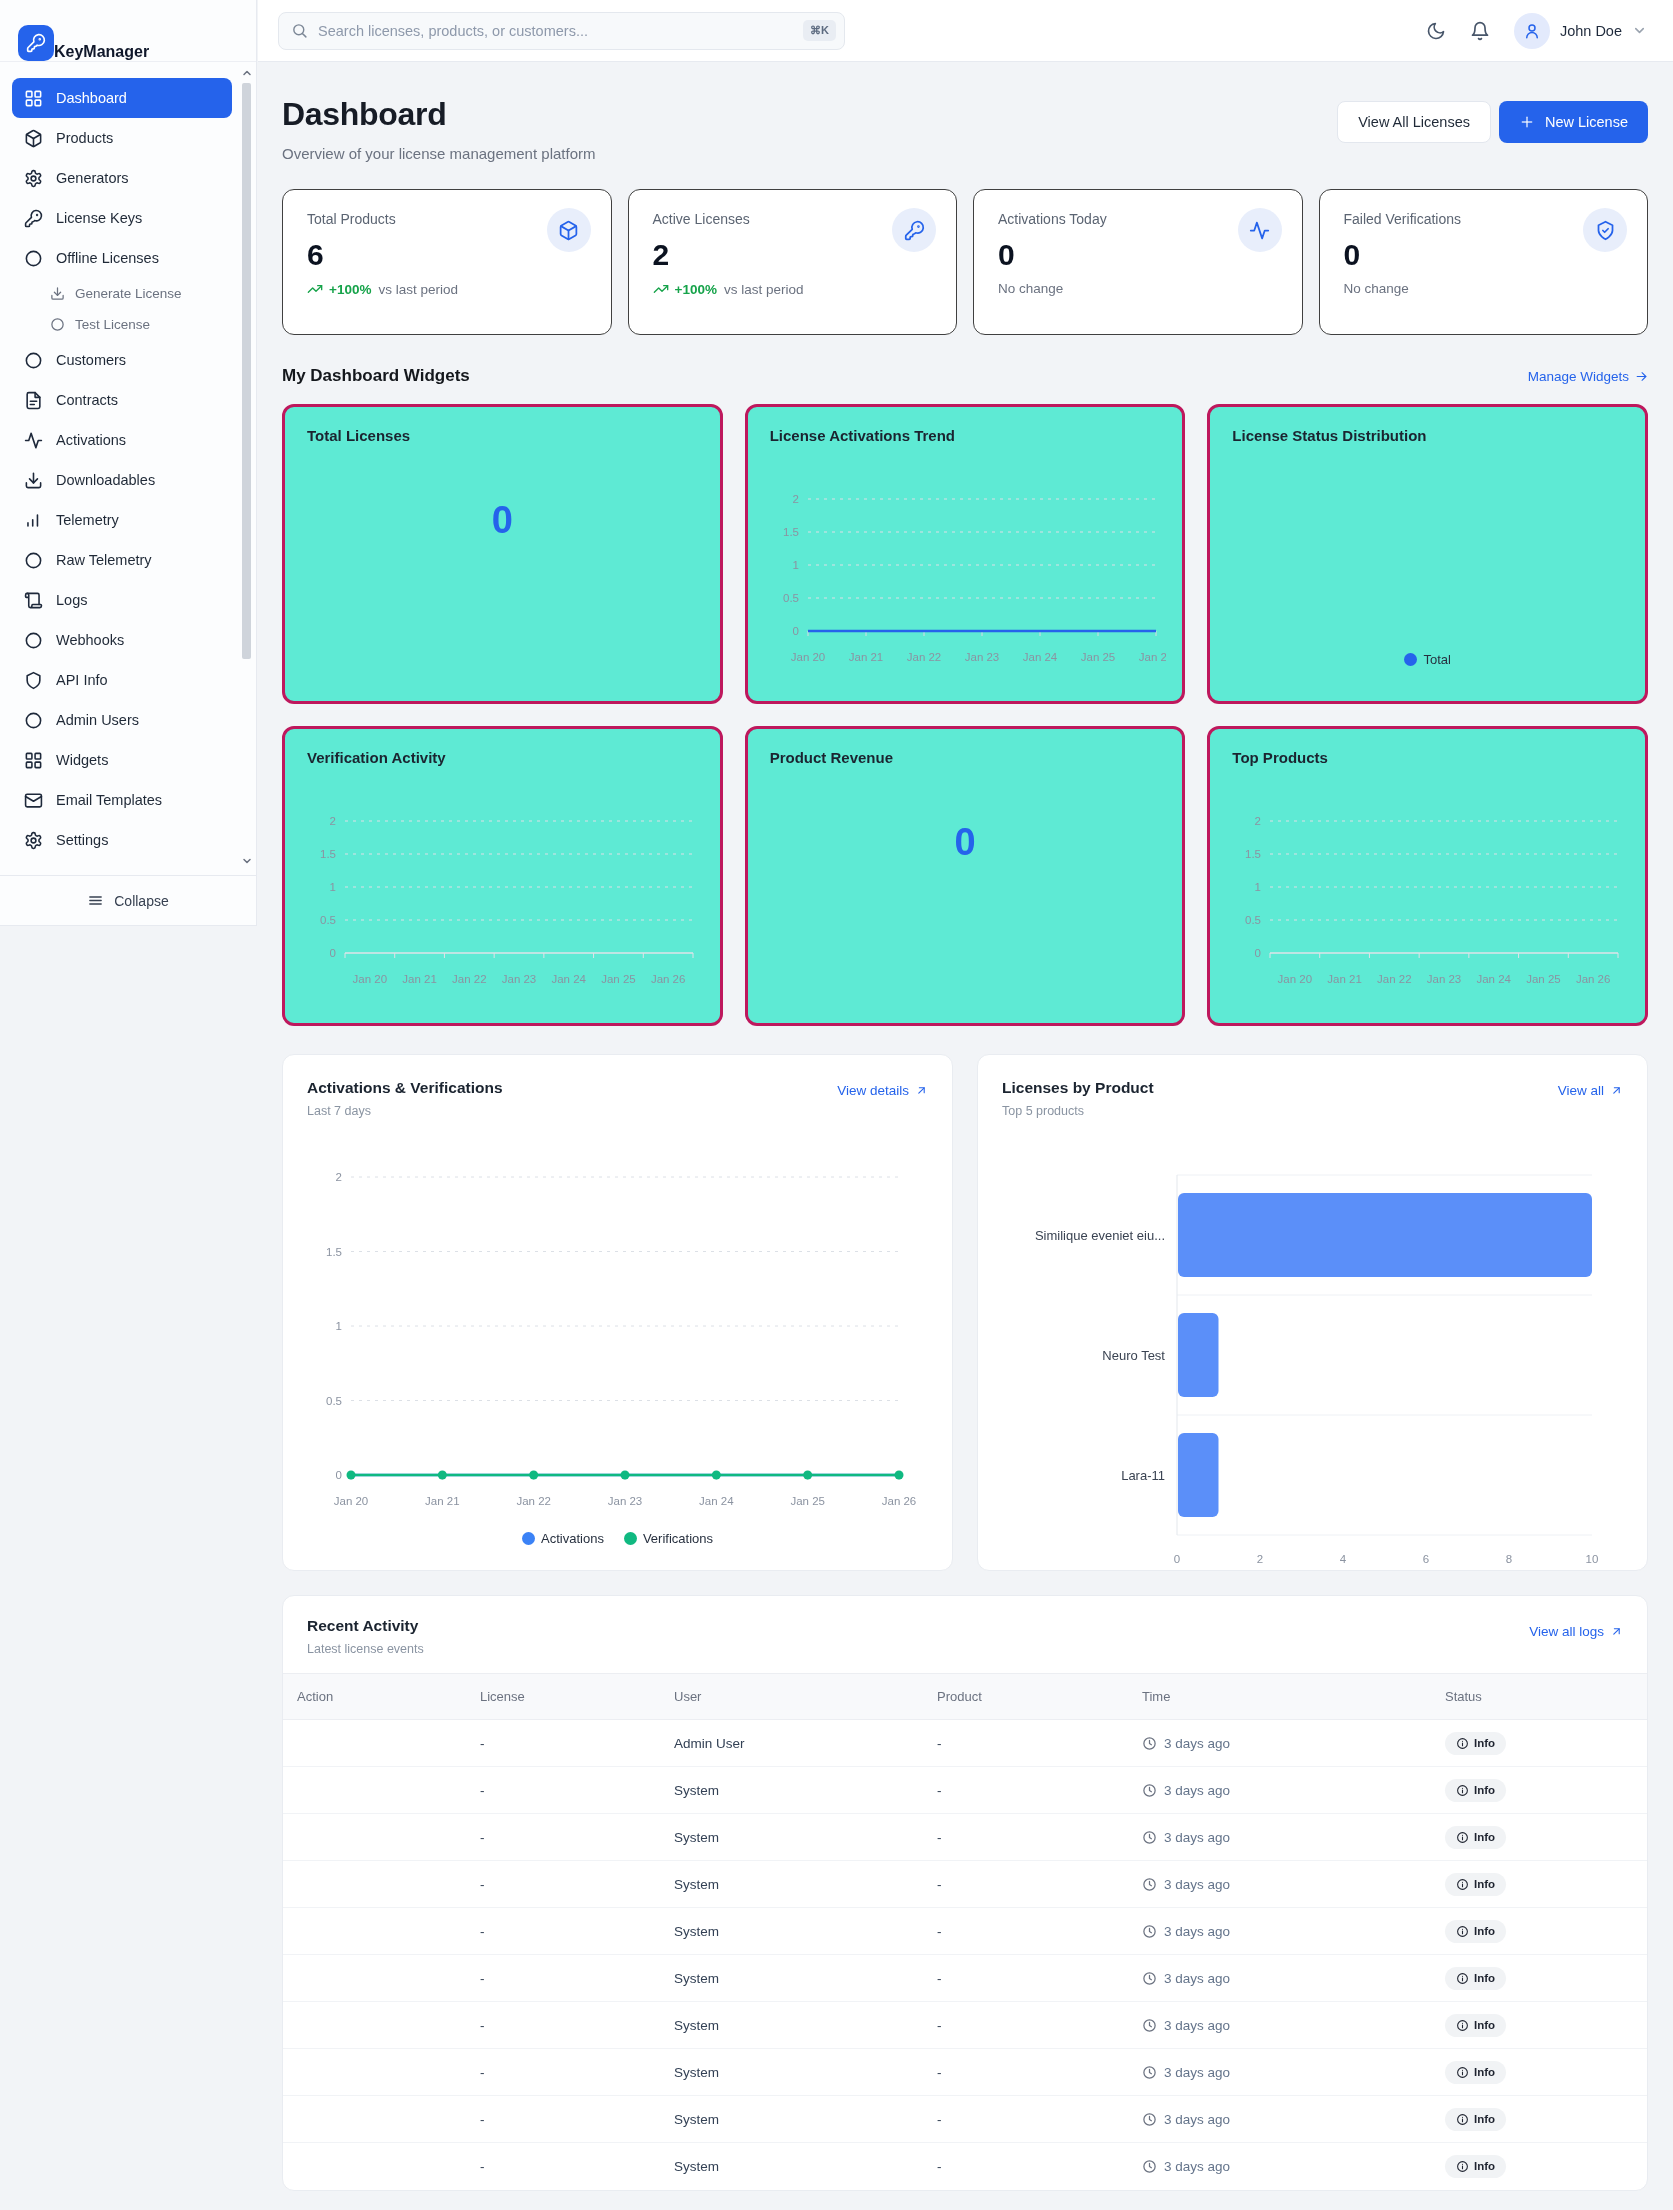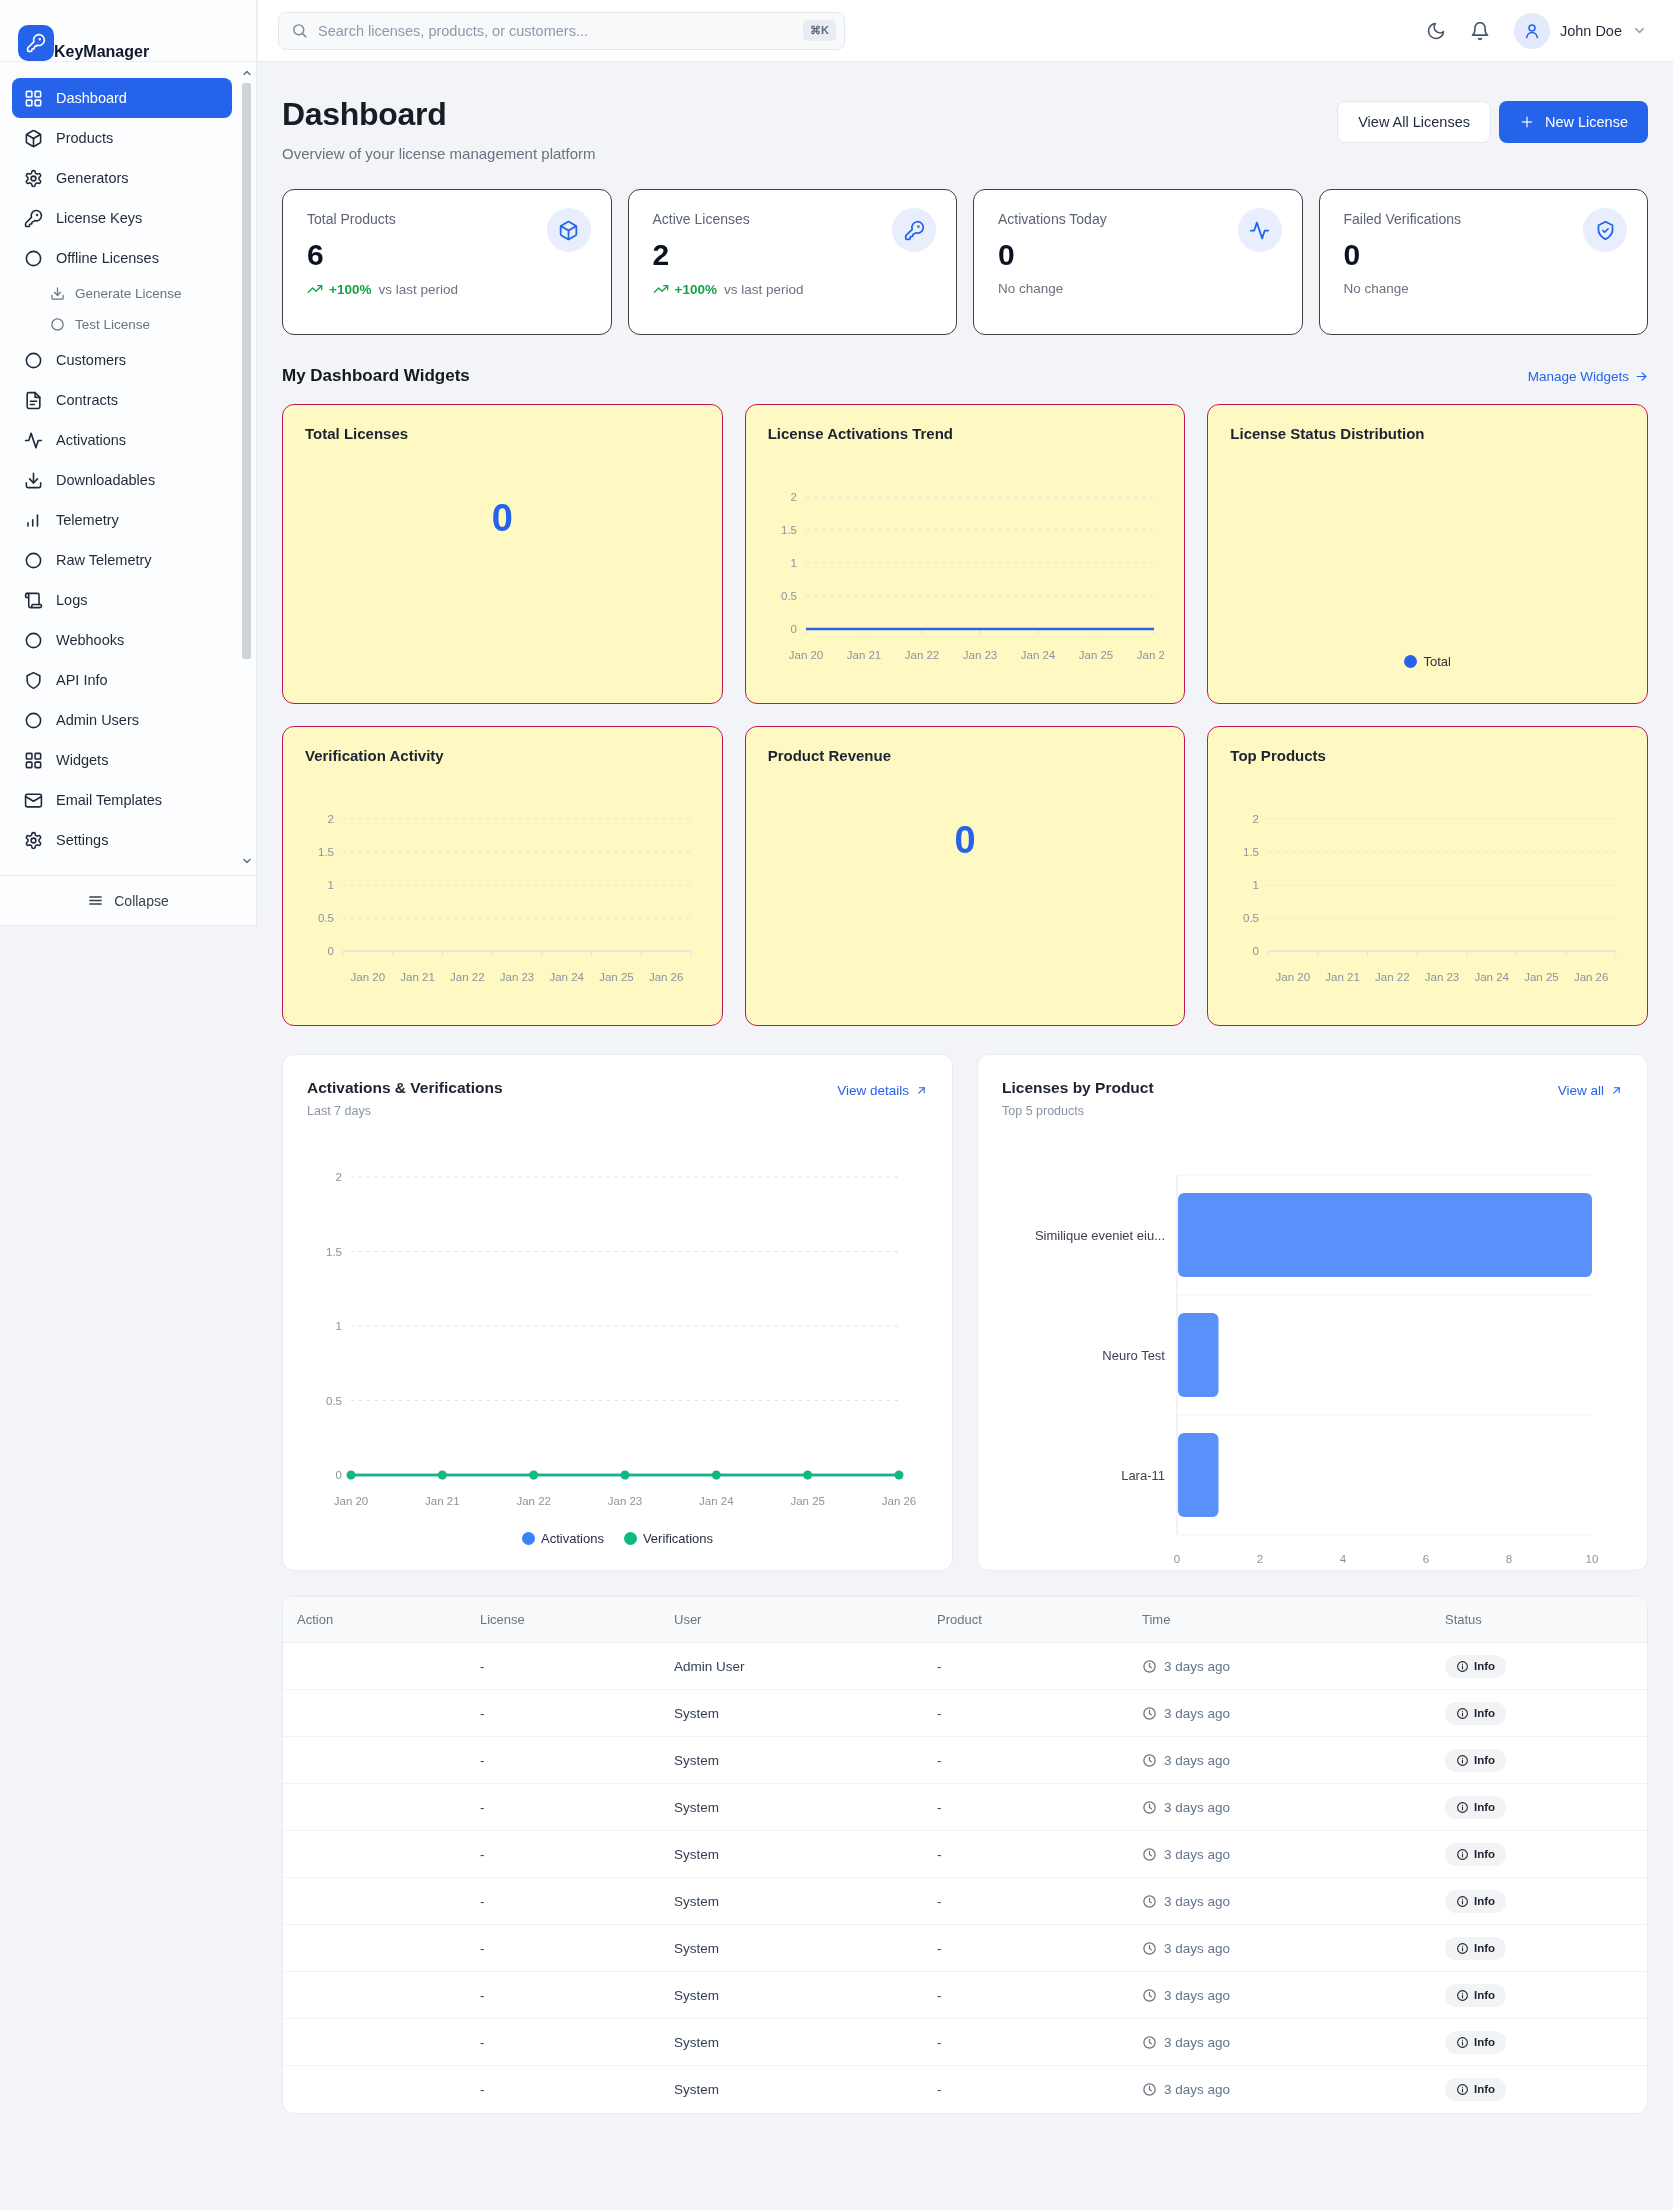--- a/index.html
+++ b/index.html
@@ -65,21 +65,21 @@
   .stat-trend{display:flex;align-items:center;gap:7px;margin-top:9px;font-size:13.5px;color:#6b7280}
   .trend-up{color:#16a34a;font-weight:700;display:flex;align-items:center;gap:6px}
   .trend-up svg{width:16px;height:16px}
 
   .section-head{display:flex;justify-content:space-between;align-items:center;margin-top:31px}
   .section-title{font-size:17px;font-weight:700;color:#14171c}
   .link{color:#2563eb;font-size:13.5px;display:flex;align-items:center;gap:6px;cursor:pointer;text-decoration:none}
   .link svg{width:13px;height:13px}
 
   .widgets{display:grid;grid-template-columns:repeat(3,1fr);gap:22px;margin-top:18px}
-  .widget{background:#fef9c3;border:1px solid #be185d;border-radius:12px;height:300px;padding:20px 22px;position:relative}
+  .widget{background:#5eead4;border:3px solid #be185d;border-radius:12px;height:300px;padding:20px 22px;position:relative}
   .widget-title{font-size:15px;font-weight:700;color:#1b2430}
   .big-number{position:absolute;top:92px;left:0;right:0;text-align:center;font-size:38px;font-weight:700;color:#2563eb}
   .chart-box{position:absolute;left:22px;right:22px;top:64px}
   .legend-center{position:absolute;bottom:34px;left:0;right:0;display:flex;justify-content:center;gap:20px;align-items:center;font-size:13px;color:#27303f}
   .legend-item{display:flex;align-items:center;gap:6px}
   .legend-dot{width:13px;height:13px;border-radius:50%;flex:none}
 
   .two-col{display:grid;grid-template-columns:1fr 1fr;gap:24px;margin-top:28px}
   .panel{background:#fff;border:1px solid #e9ecf1;border-radius:12px;height:517px;padding:24px;position:relative}
   .panel-title{font-size:15.5px;font-weight:700;color:#1b2430}
@@ -619,20 +619,31 @@
               <text x="341" y="426" text-anchor="middle" class="tick">4</text>
               <text x="424" y="426" text-anchor="middle" class="tick">6</text>
               <text x="507" y="426" text-anchor="middle" class="tick">8</text>
               <text x="590" y="426" text-anchor="middle" class="tick">10</text>
             </svg>
           </div>
       </div>
     </div>
 
     <div class="activity">
+      <div class="activity-head">
+        <div class="panel-title">Recent Activity</div>
+        <div class="panel-sub">Latest license events</div>
+        <a class="link panel-link">
+          <span>View all logs</span>
+          <svg viewBox="0 0 24 24" fill="none" stroke="currentColor" stroke-width="2" stroke-linecap="round" stroke-linejoin="round">
+              <line x1="7" y1="17" x2="17" y2="7"></line>
+              <polyline points="8 7 17 7 17 16"></polyline>
+            </svg>
+        </a>
+      </div>
       <table>
         <colgroup>
             <col style="width:183px">
             <col style="width:194px">
             <col style="width:263px">
             <col style="width:205px">
             <col style="width:303px">
             <col>
           </colgroup>
         <thead>

